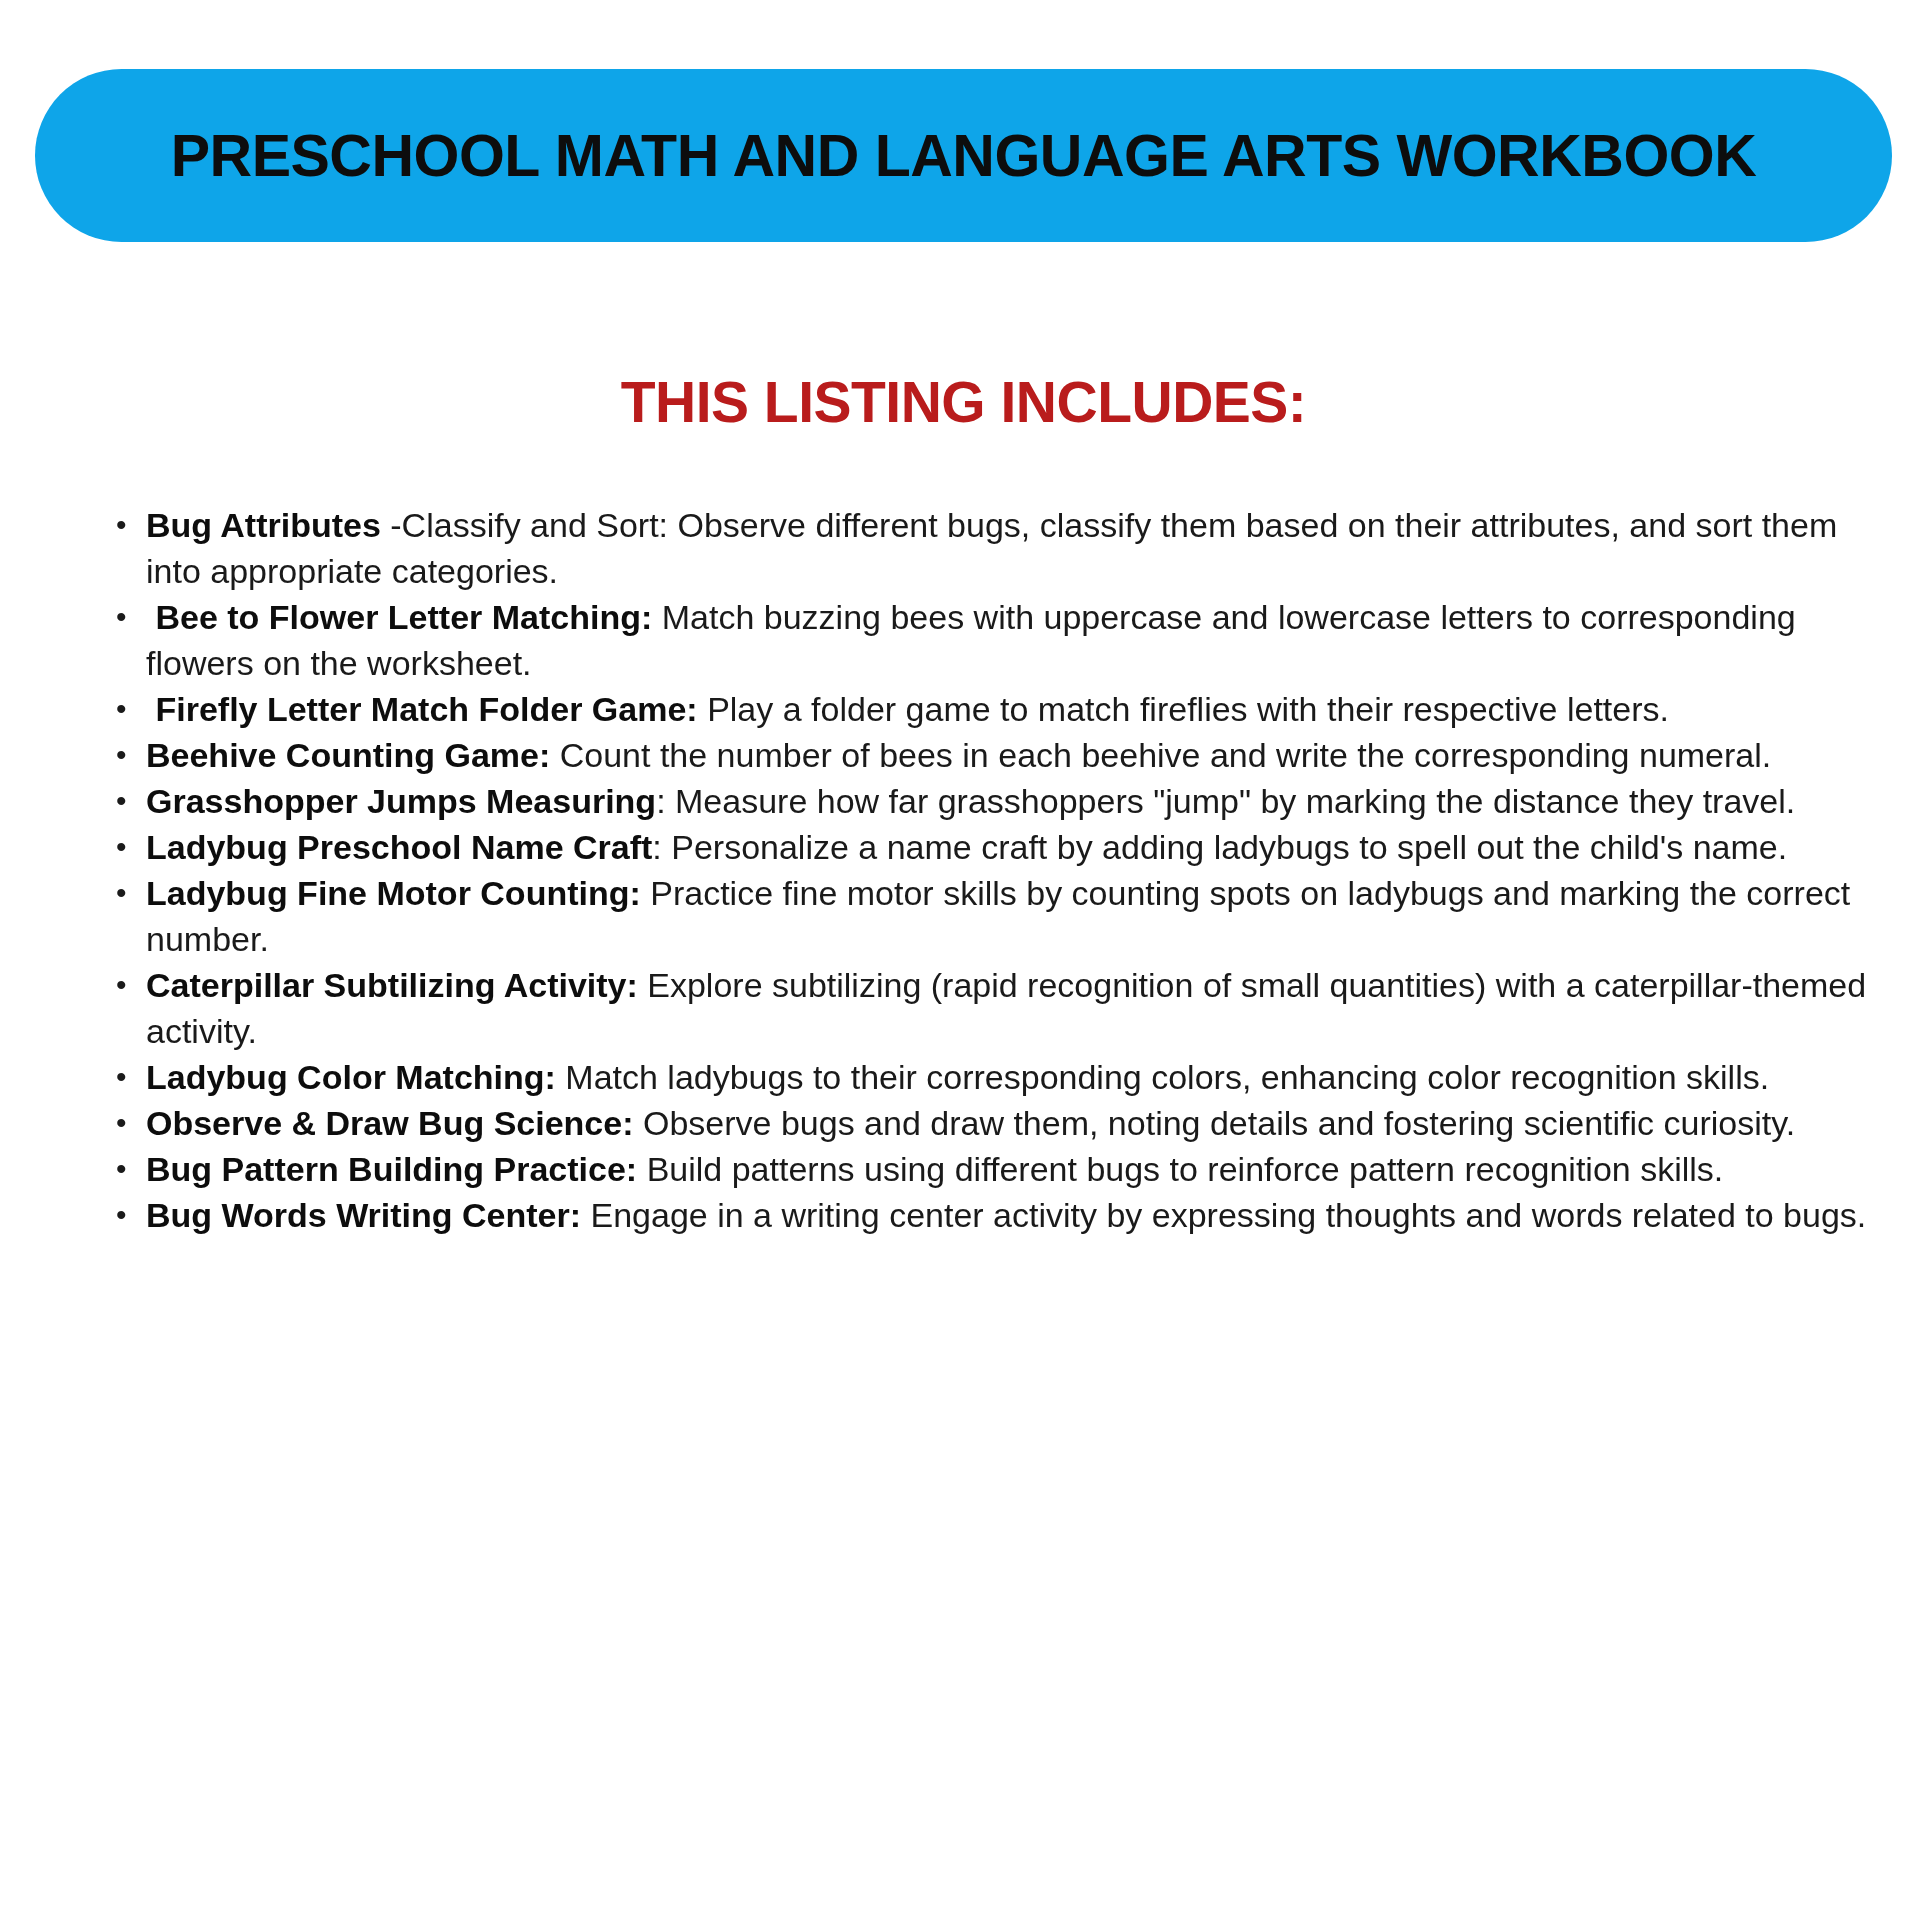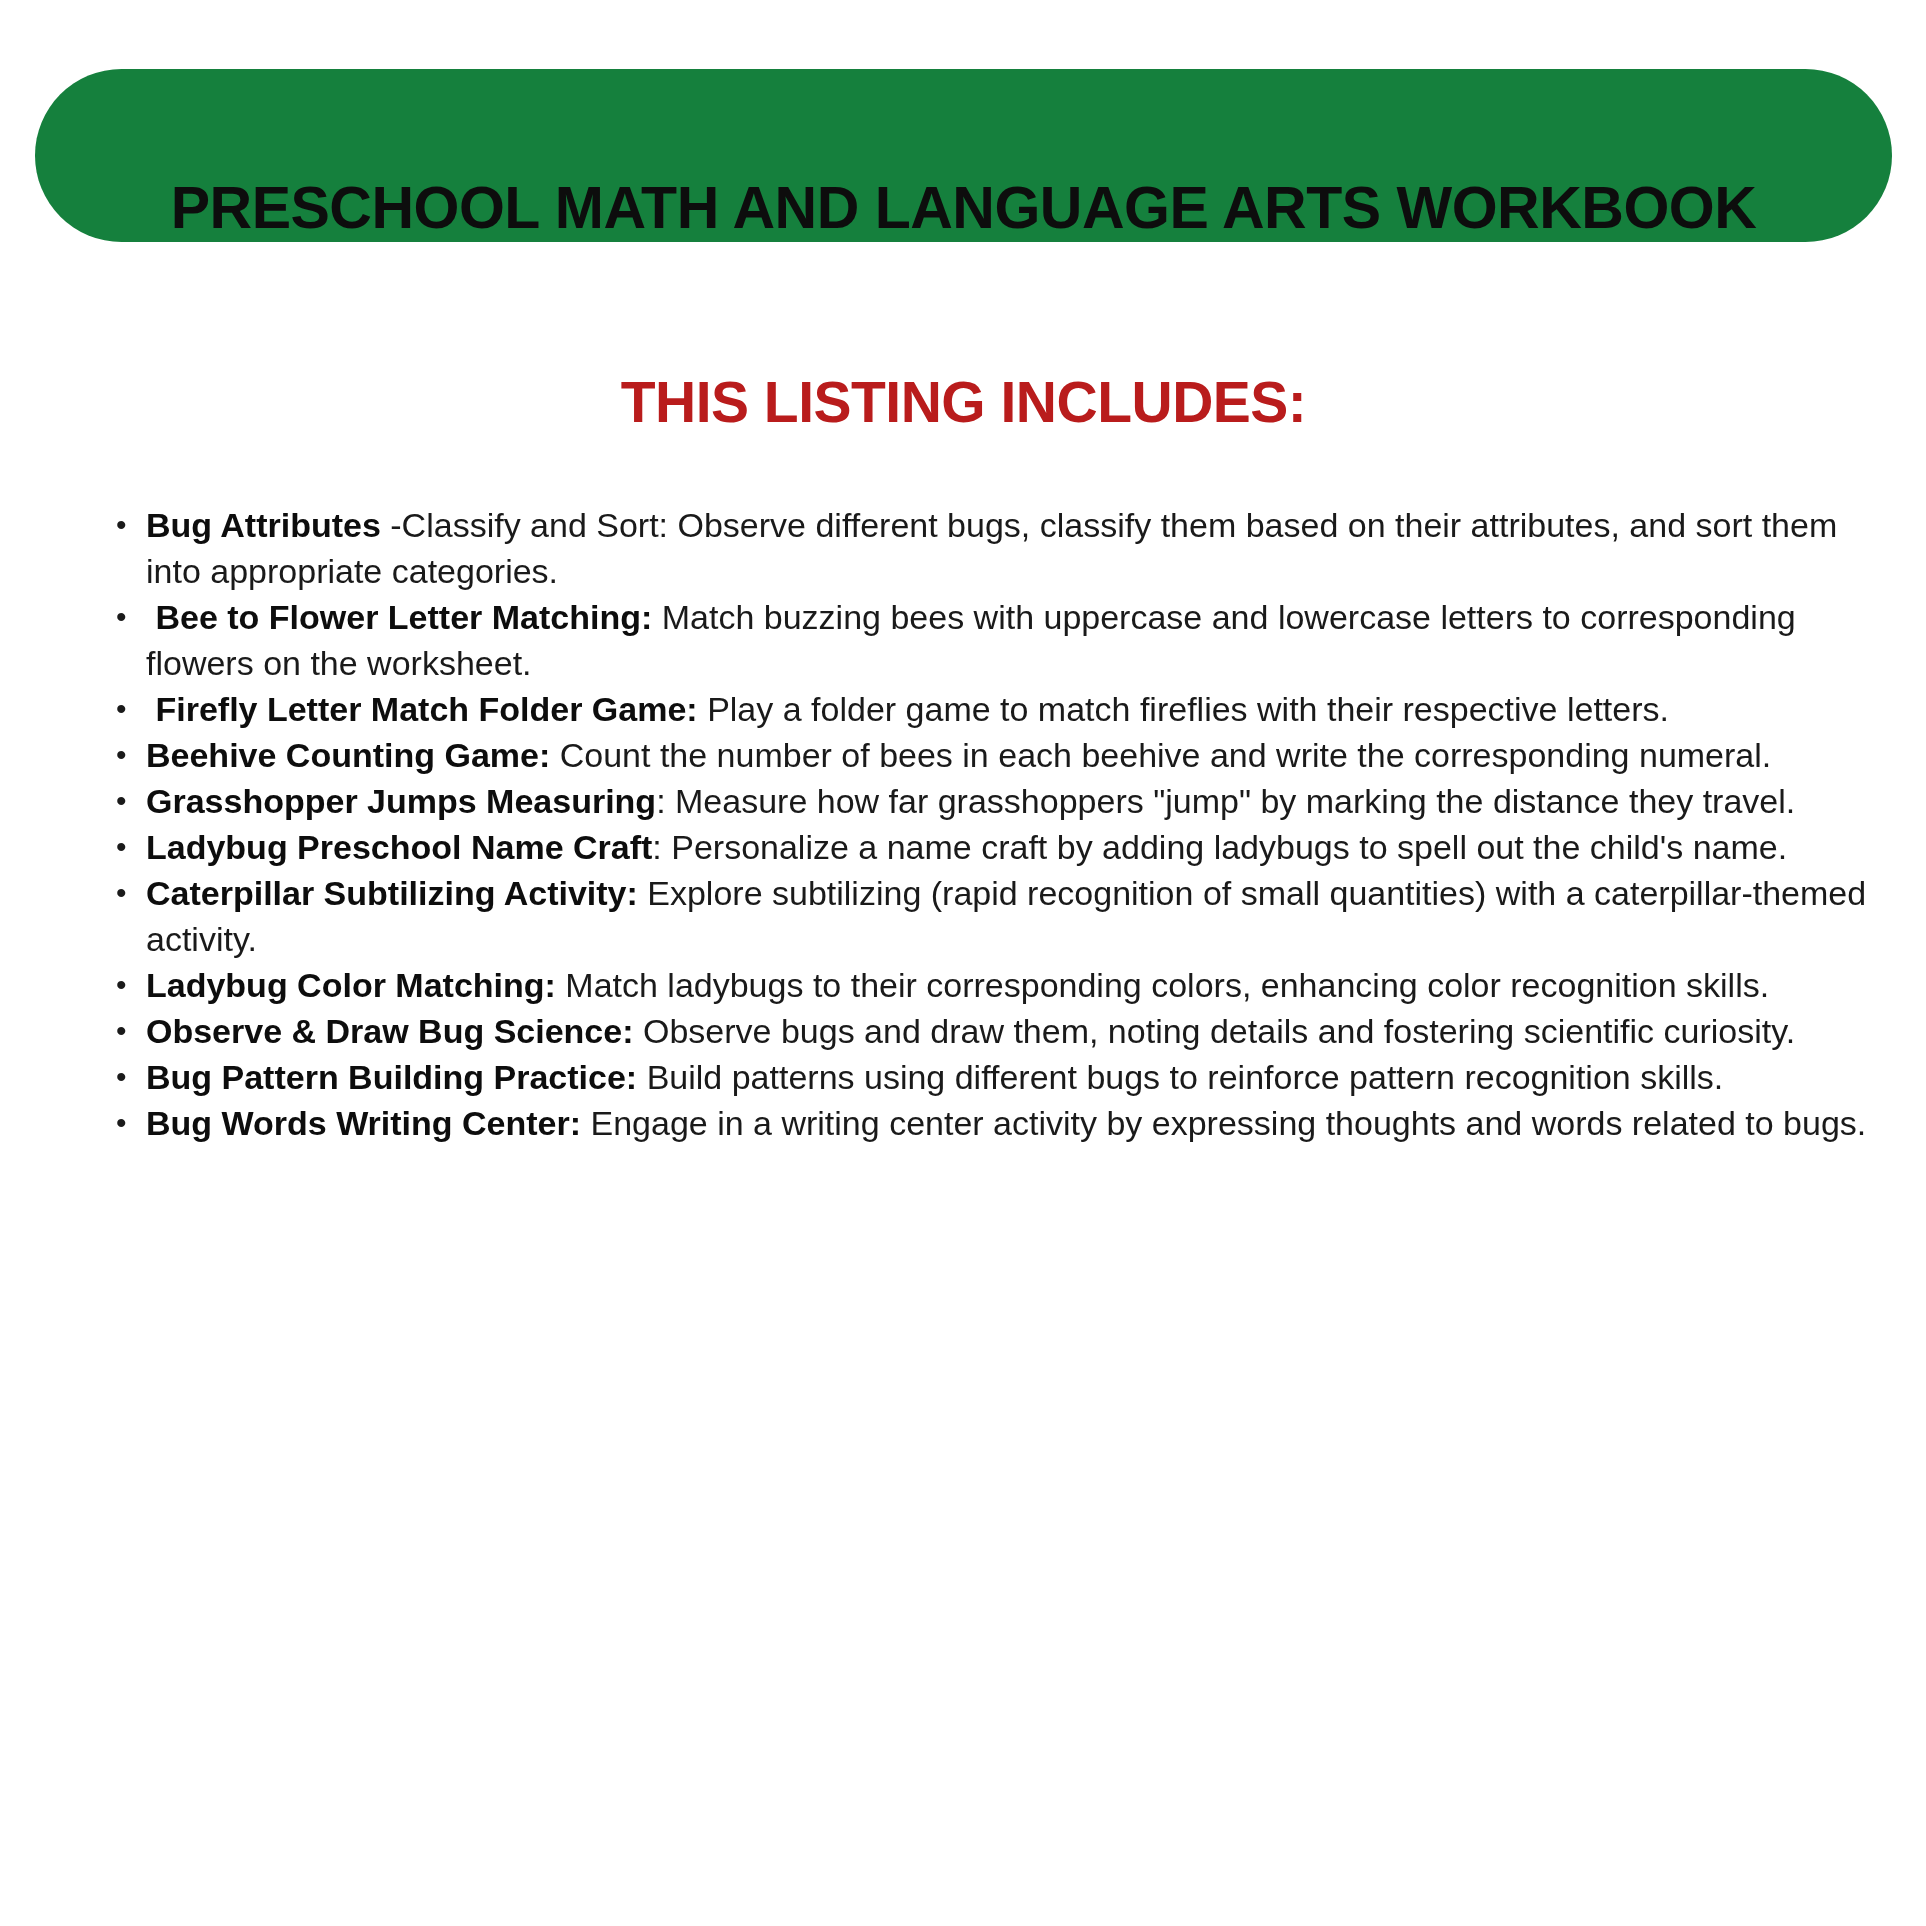--- a/index.html
+++ b/index.html
@@ -11,23 +11,23 @@
     height: 1927px;
     background: #ffffff;
     font-family: "Liberation Sans", sans-serif;
     color: #0d0d0d;
     overflow: hidden;
   }
   .header-pill {
     margin: 69px 35px 0 35px;
     height: 173px;
     border-radius: 89px;
-    background: #15803d;
+    background: #0ea5e9;
     display: flex;
-    align-items: flex-end;
+    align-items: center;
     justify-content: center;
   }
   .header-title {
     font-size: 59px;
     font-weight: bold;
     letter-spacing: -0.5px;
     text-align: center;
     white-space: nowrap;
     color: #0d0d0d;
   }
@@ -75,19 +75,20 @@
 
 <h2 class="section-heading">THIS LISTING INCLUDES:</h2>
 
 <ul class="activity-list">
   <li><span class="b">Bug Attributes</span><span> -Classify and Sort: Observe different bugs, classify them based on their attributes, and sort them into appropriate categories.</span></li>
   <li><span class="b"> Bee to Flower Letter Matching:</span><span> Match buzzing bees with uppercase and lowercase letters to corresponding flowers on the worksheet.</span></li>
   <li><span class="b"> Firefly Letter Match Folder Game:</span><span> Play a folder game to match fireflies with their respective letters.</span></li>
   <li><span class="b">Beehive Counting Game:</span><span> Count the number of bees in each beehive and write the corresponding numeral.</span></li>
   <li><span class="b">Grasshopper Jumps Measuring</span><span>: Measure how far grasshoppers "jump" by marking the distance they travel.</span></li>
   <li><span class="b">Ladybug Preschool Name Craft</span><span>: Personalize a name craft by adding ladybugs to spell out the child's name.</span></li>
+  <li><span class="b">Ladybug Fine Motor Counting:</span><span> Practice fine motor skills by counting spots on ladybugs and marking the correct number.</span></li>
   <li><span class="b">Caterpillar Subtilizing Activity:</span><span> Explore subtilizing (rapid recognition of small quantities) with a caterpillar-themed activity.</span></li>
   <li><span class="b">Ladybug Color Matching:</span><span> Match ladybugs to their corresponding colors, enhancing color recognition skills.</span></li>
   <li><span class="b">Observe &amp; Draw Bug Science:</span><span> Observe bugs and draw them, noting details and fostering scientific curiosity.</span></li>
   <li><span class="b">Bug Pattern Building Practice:</span><span> Build patterns using different bugs to reinforce pattern recognition skills.</span></li>
   <li><span class="b">Bug Words Writing Center:</span><span> Engage in a writing center activity by expressing thoughts and words related to bugs.</span></li>
 </ul>
 
 
 </body></html>

